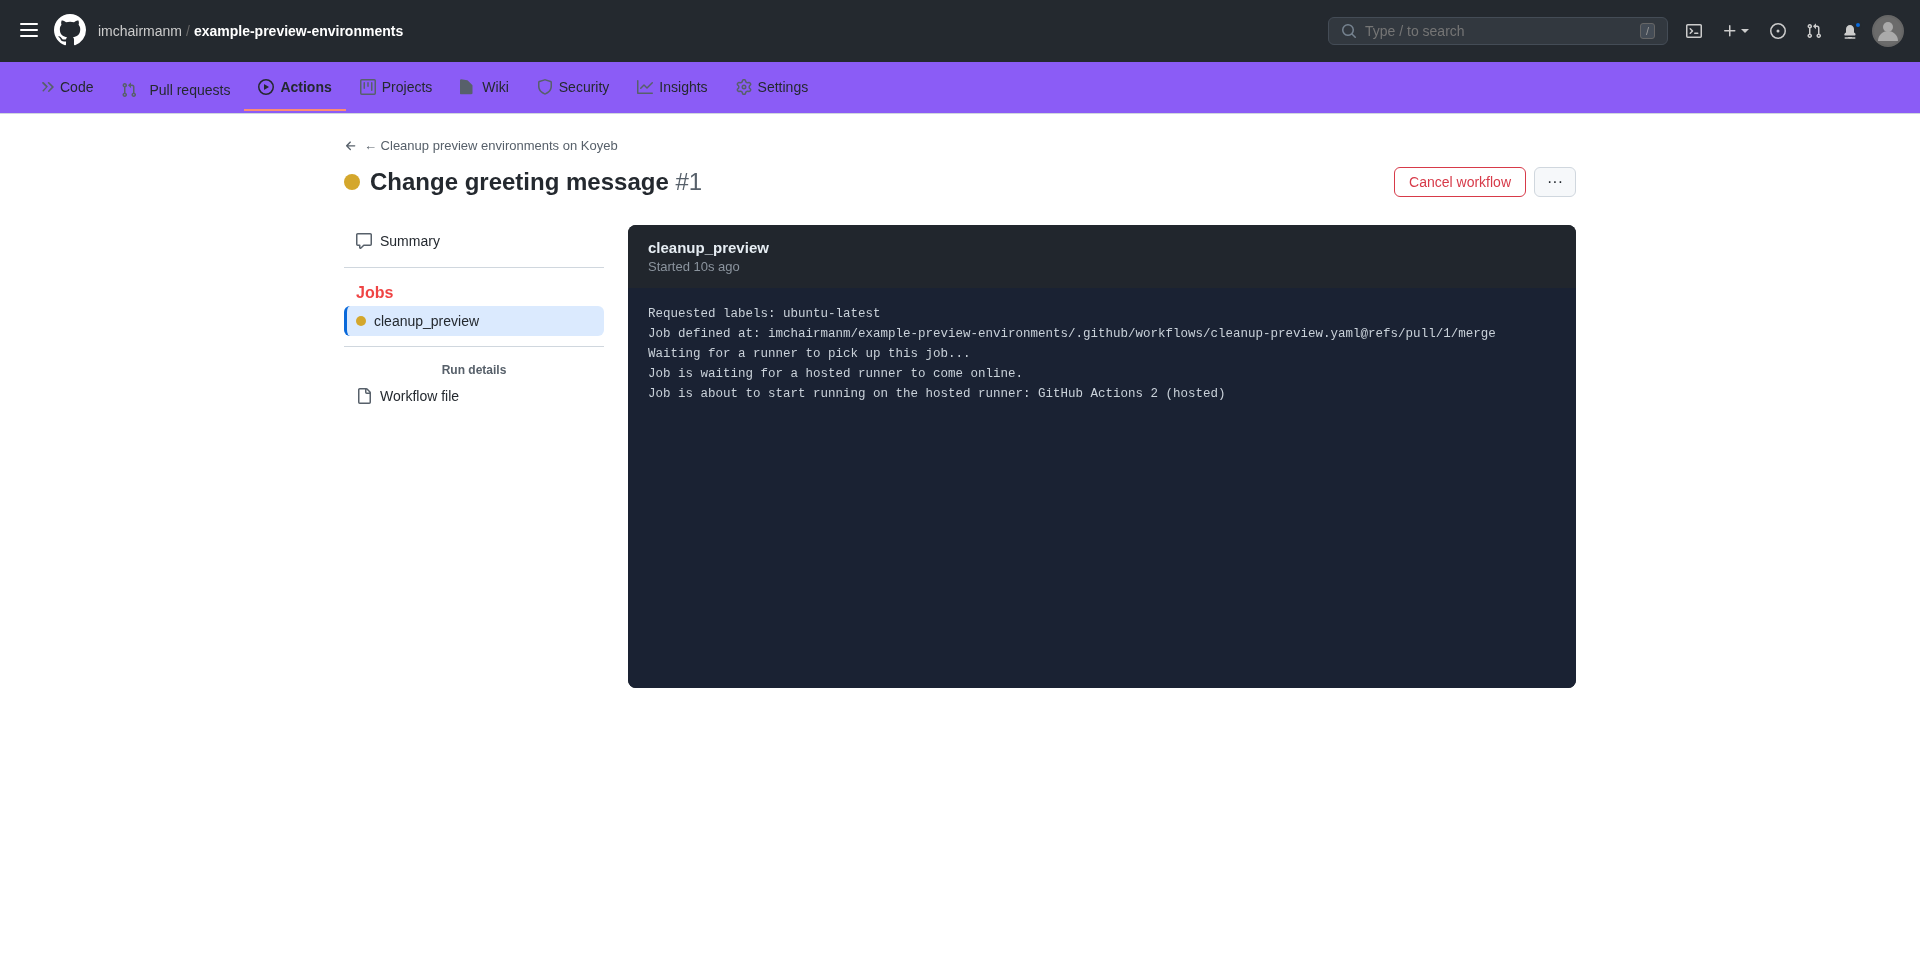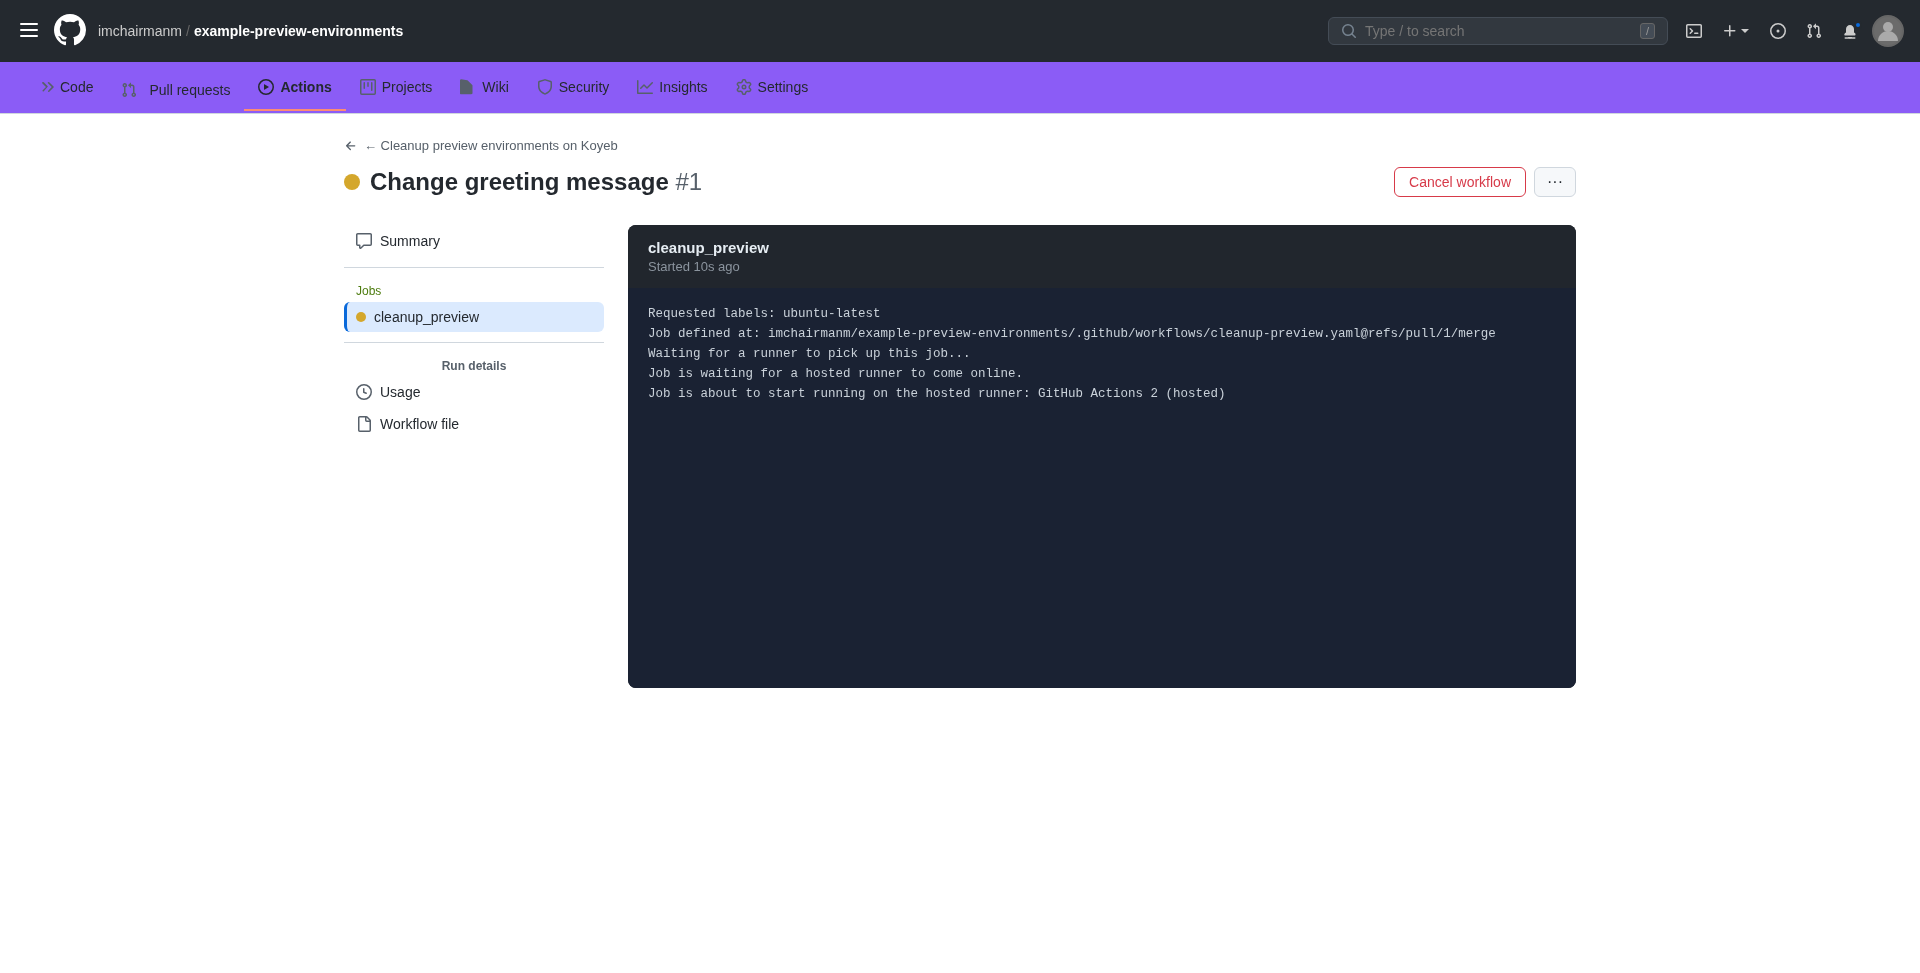--- a/index.html
+++ b/index.html
@@ -152,37 +152,31 @@
     <div style="width:260px;flex-shrink:0;">
       <a style="display:flex;align-items:center;gap:8px;padding:8px 12px;border-radius:6px;cursor:pointer;color:#24292f;text-decoration:none;font-size:14px;margin-bottom:4px;">
         <svg width="16" height="16" viewBox="0 0 16 16" fill="#57606a">
             <path d="M0 1.75C0 .784.784 0 1.75 0h12.5C15.216 0 16 .784 16 1.75v9.5A1.75 1.75 0 0 1 14.25 13H8.06l-2.573 2.573A1.458 1.458 0 0 1 3 14.543V13H1.75A1.75 1.75 0 0 1 0 11.25Zm1.75-.25a.25.25 0 0 0-.25.25v9.5c0 .138.112.25.25.25h2a.75.75 0 0 1 .75.75v2.19l2.72-2.72a.749.749 0 0 1 .53-.22h6.5a.25.25 0 0 0 .25-.25v-9.5a.25.25 0 0 0-.25-.25Z"></path>
           </svg>
         <span>Summary</span>
       </a>
 
       <hr style="border:none;border-top:1px solid #d0d7de;margin:10px 0;">
 
-      <div style="font-size:12px;font-weight:400;color:#4d7c0f;padding:6px 12px 4px;">Jobs</div>
+      <div style="font-size:16px;font-weight:700;color:#ef4444;padding:6px 12px 4px;">Jobs</div>
 
       <div style="display:flex;align-items:center;gap:8px;padding:7px 9px;border-radius:6px;cursor:pointer;font-size:14px;color:#24292f;font-weight:500;margin-bottom:2px;background:#dbeafe;border-left:3px solid #0969da;">
         <div style="width:10px;height:10px;border-radius:50%;background:#d4a72c;flex-shrink:0;"></div>
         <span>cleanup_preview</span>
       </div>
 
       <hr style="border:none;border-top:1px solid #d0d7de;margin:10px 0;">
 
       <div style="font-size:12px;font-weight:600;color:#57606a;padding:6px 12px 4px;text-align:center;">Run details</div>
 
-      <a style="display:flex;align-items:center;gap:8px;padding:7px 12px;border-radius:6px;cursor:pointer;font-size:14px;color:#24292f;text-decoration:none;margin-bottom:2px;">
-        <svg width="16" height="16" viewBox="0 0 16 16" fill="#57606a">
-            <path d="M8 0a8 8 0 1 1 0 16A8 8 0 0 1 8 0ZM1.5 8a6.5 6.5 0 1 0 13 0 6.5 6.5 0 0 0-13 0Zm7-3.25v2.992l2.028.812a.75.75 0 0 1-.557 1.392l-2.5-1A.751.751 0 0 1 7 8.25v-3.5a.75.75 0 0 1 1.5 0Z"></path>
-          </svg>
-        <span>Usage</span>
-      </a>
       <a style="display:flex;align-items:center;gap:8px;padding:7px 12px;border-radius:6px;cursor:pointer;font-size:14px;color:#24292f;text-decoration:none;margin-bottom:2px;">
         <svg width="16" height="16" viewBox="0 0 16 16" fill="#57606a">
             <path d="M2 1.75C2 .784 2.784 0 3.75 0h6.586c.464 0 .909.184 1.237.513l2.914 2.914c.329.328.513.773.513 1.237v9.586A1.75 1.75 0 0 1 13.25 16h-9.5A1.75 1.75 0 0 1 2 14.25Zm1.75-.25a.25.25 0 0 0-.25.25v12.5c0 .138.112.25.25.25h9.5a.25.25 0 0 0 .25-.25V6h-2.75A1.75 1.75 0 0 1 9 4.25V1.5Zm6.75.062V4.25c0 .138.112.25.25.25h2.688Z"></path>
           </svg>
         <span>Workflow file</span>
       </a>
     </div>
 
     <div style="flex:1;">
       <div style="background:#161b22;border-radius:8px;overflow:hidden;">

